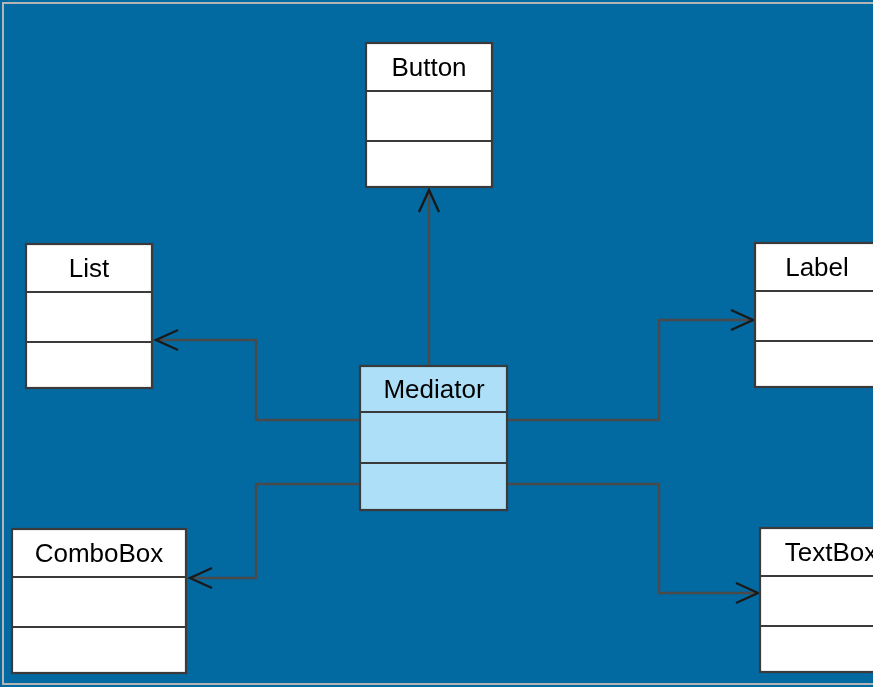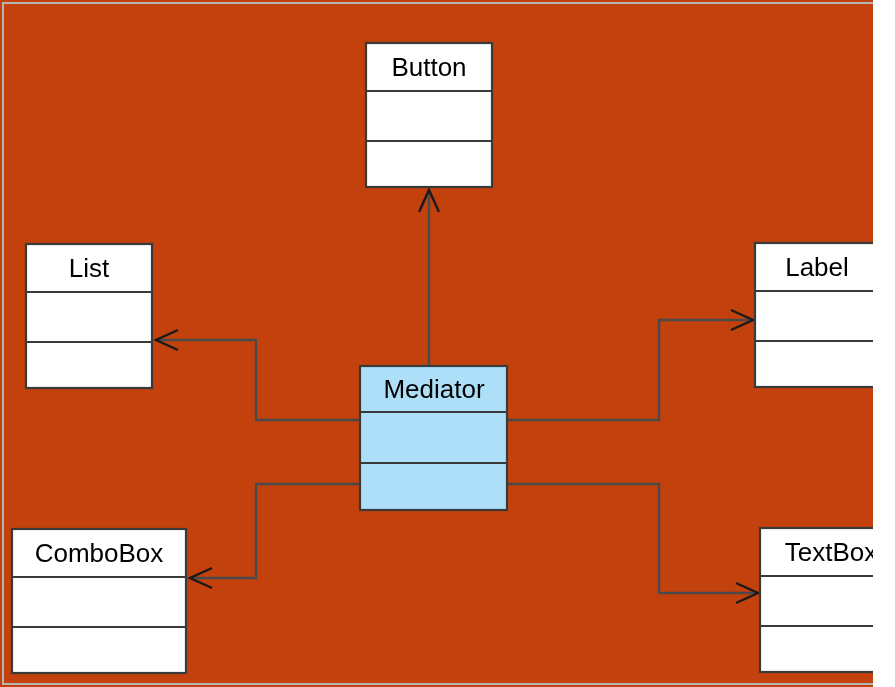--- a/index.html
+++ b/index.html
@@ -7,21 +7,21 @@
     padding: 0;
     background: #ffffff;
   }
   body {
     font-family: "Liberation Sans", sans-serif;
   }
   #canvas-frame {
     position: relative;
     width: 873px;
     height: 687px;
-    background: #c2410c;
+    background: #0369a1;
     overflow: hidden;
   }
   #diagram-svg {
     display: block;
     width: 895px;
     height: 687px;
   }
   .uml-class-name {
     font-family: "Liberation Sans", sans-serif;
     font-size: 26px;

